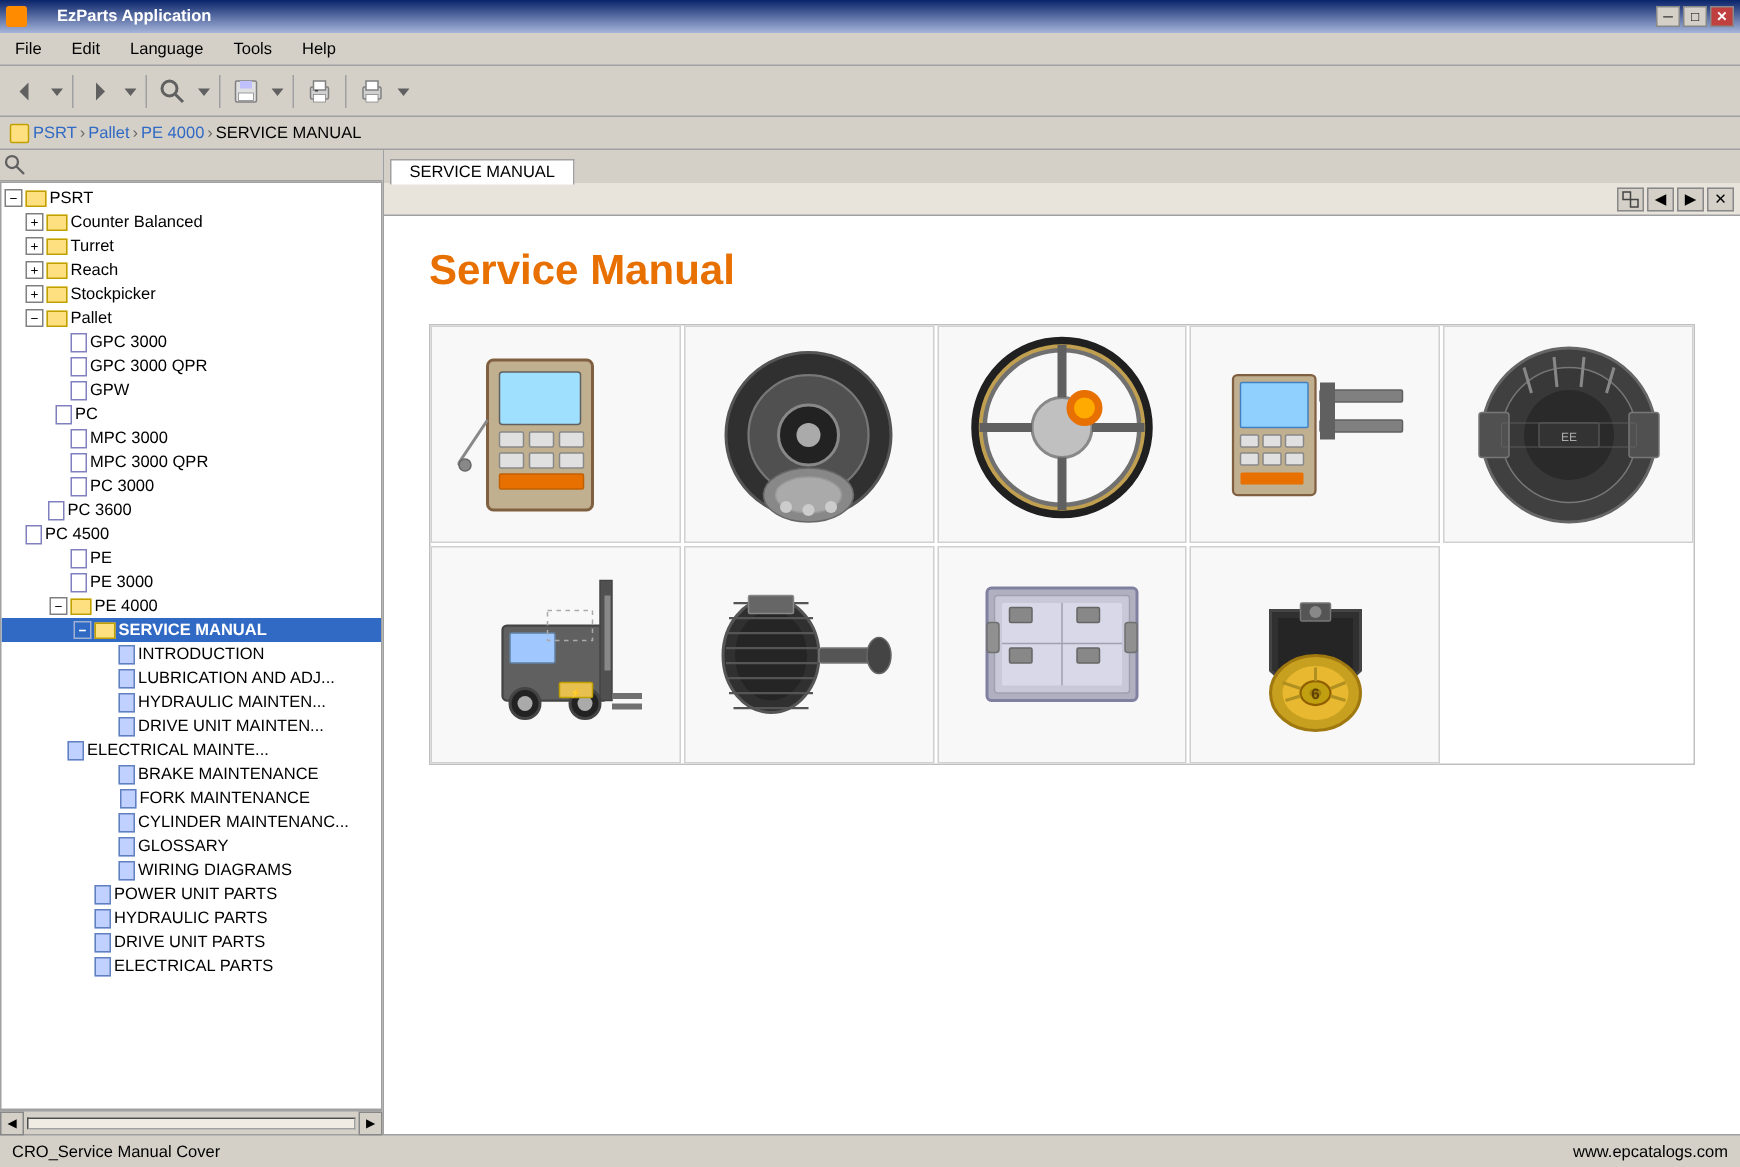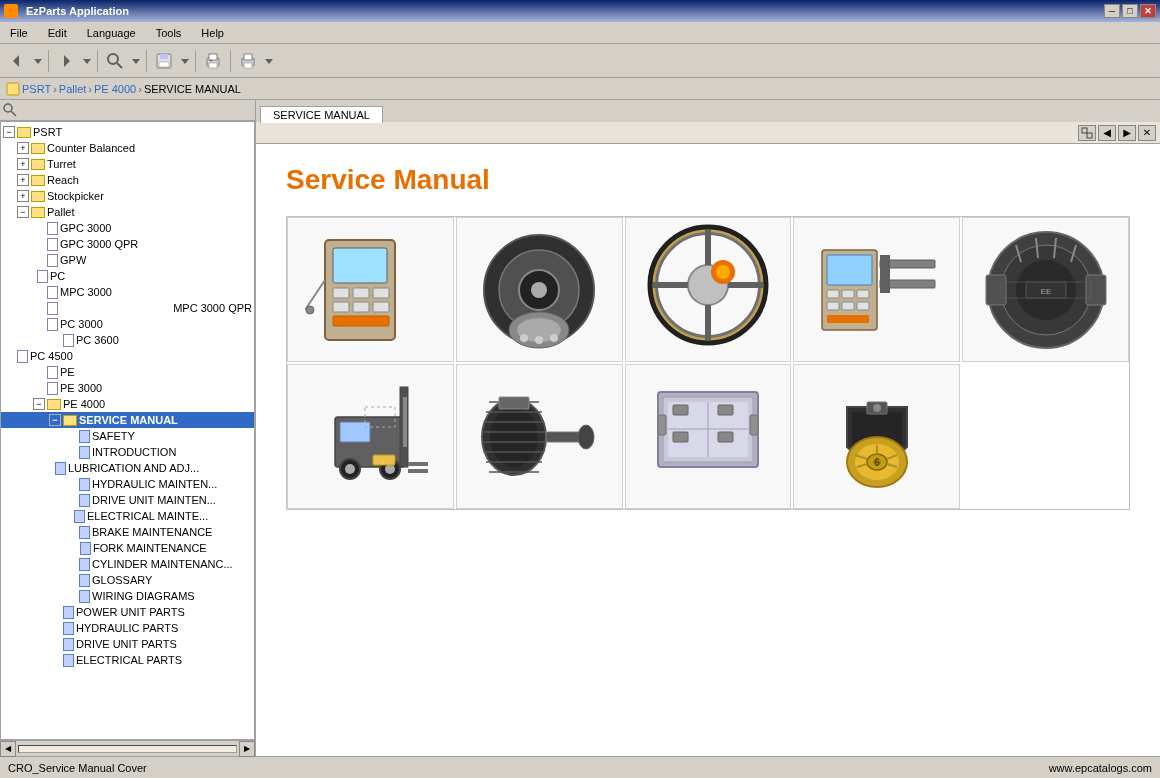--- a/index.html
+++ b/index.html
@@ -5,21 +5,21 @@
     * { margin: 0; padding: 0; box-sizing: border-box; }
     body { width: 1160px; height: 778px; overflow: hidden; font-family: 'Segoe UI', Tahoma, Arial, sans-serif; font-size: 11px; background: #d4d0c8; }
 
     
     .title-bar {
       height: 22px;
       background: linear-gradient(to bottom, #0a246a, #a6b5da);
       display: flex; align-items: center; justify-content: space-between;
       padding: 0 4px; color: white; font-size: 11px; font-weight: bold;
     }
-    .title-bar-left { display: flex; align-items: center; gap: 8px; }
+    .title-bar-left { display: flex; align-items: center; gap: 20px; }
     .title-bar-icon { width: 14px; height: 14px; background: #ff8c00; border-radius: 2px; }
     .title-bar-buttons { display: flex; gap: 2px; }
     .title-bar-btn {
       width: 16px; height: 14px; background: #d4d0c8; border: 1px solid #888;
       display: flex; align-items: center; justify-content: center; font-size: 9px; cursor: pointer;
       color: black;
     }
 
     
     .menu-bar {
@@ -318,33 +318,33 @@
         <div class="tree-icon-page"></div>
         <span class="item-label">PC</span>
       </div>
 
       <div class="tree-item" style="padding-left:32px;">
         <div class="expander-placeholder"></div>
         <div class="tree-icon-page"></div>
         <span class="item-label">MPC 3000</span>
       </div>
 
-      <div class="tree-item" style="padding-left:32px;text-align:right;">
+      <div class="tree-item" style="padding-left:32px;">
         <div class="expander-placeholder"></div>
         <div class="tree-icon-page"></div>
         <span class="item-label">MPC 3000 QPR</span>
       </div>
 
       <div class="tree-item" style="padding-left:32px;">
         <div class="expander-placeholder"></div>
         <div class="tree-icon-page"></div>
         <span class="item-label">PC 3000</span>
       </div>
 
-      <div class="tree-item" style="padding-left:48px;">
+      <div class="tree-item" style="padding-left:17px;">
         <div class="expander-placeholder"></div>
         <div class="tree-icon-page"></div>
         <span class="item-label">PC 3600</span>
       </div>
 
       <div class="tree-item" style="">
         <div class="expander-placeholder"></div>
         <div class="tree-icon-page"></div>
         <span class="item-label">PC 4500</span>
       </div>
@@ -366,51 +366,46 @@
         <div class="tree-icon-folder"></div>
         <span class="item-label">PE 4000</span>
       </div>
 
       <div class="tree-item selected" style="padding-left:48px;">
         <div class="expander" style="background:#316ac5;border-color:#a0b0d0;color:white;">−</div>
         <div class="tree-icon-folder" style="background:#ffe080;border-color:#c0a000;"></div>
         <span class="item-label">SERVICE MANUAL</span>
       </div>
 
+
       <div class="tree-item" style="padding-left:64px;">
         <div class="expander-placeholder"></div>
         <div class="tree-icon-page2"></div>
-        <span class="item-label">SAFETY</span>
+        <span class="item-label">INTRODUCTION</span>
+      </div>
+
+      <div class="tree-item" style="padding-left:64px;justify-content:flex-end;">
+        <div class="expander-placeholder"></div>
+        <div class="tree-icon-page2"></div>
+        <span class="item-label">LUBRICATION AND ADJ...</span>
       </div>
 
       <div class="tree-item" style="padding-left:64px;">
         <div class="expander-placeholder"></div>
         <div class="tree-icon-page2"></div>
-        <span class="item-label">INTRODUCTION</span>
-      </div>
-
-      <div class="tree-item" style="padding-left:40px;justify-content:flex-end;">
-        <div class="expander-placeholder"></div>
-        <div class="tree-icon-page2"></div>
-        <span class="item-label">LUBRICATION AND ADJ...</span>
+        <span class="item-label">HYDRAULIC MAINTEN...</span>
       </div>
 
       <div class="tree-item" style="padding-left:64px;">
         <div class="expander-placeholder"></div>
         <div class="tree-icon-page2"></div>
-        <span class="item-label">HYDRAULIC MAINTEN...</span>
-      </div>
-
-      <div class="tree-item" style="padding-left:64px;">
-        <div class="expander-placeholder"></div>
-        <div class="tree-icon-page2"></div>
         <span class="item-label">DRIVE UNIT MAINTEN...</span>
       </div>
 
-      <div class="tree-item" style="padding-left:59px;">
+      <div class="tree-item" style="padding-left:30px;">
         <div class="expander-placeholder"></div>
         <div class="tree-icon-page2"></div>
         <span class="item-label">ELECTRICAL MAINTE...</span>
       </div>
 
       <div class="tree-item" style="padding-left:64px;">
         <div class="expander-placeholder"></div>
         <div class="tree-icon-page2"></div>
         <span class="item-label">BRAKE MAINTENANCE</span>
       </div>

